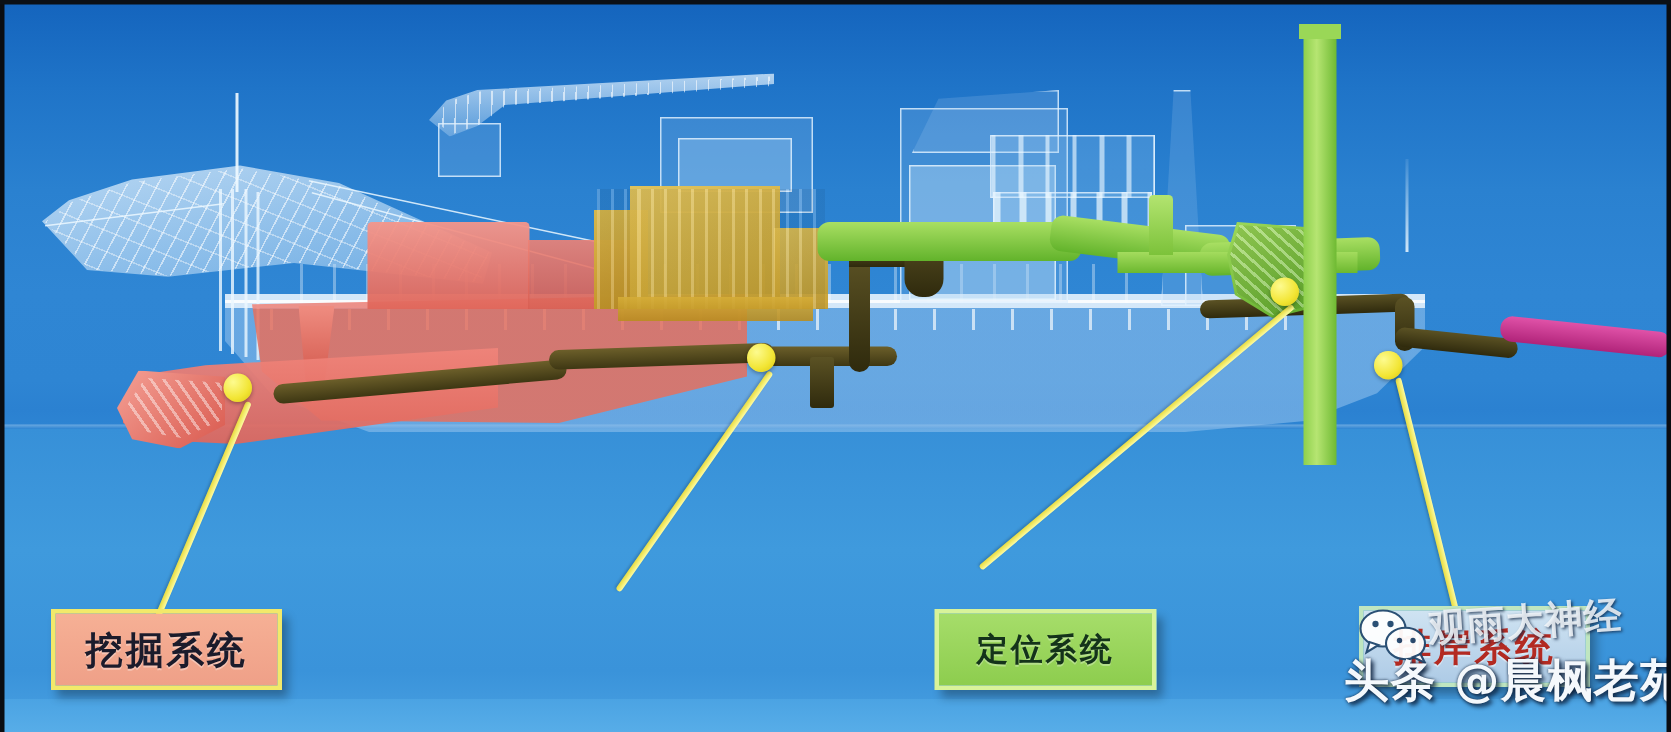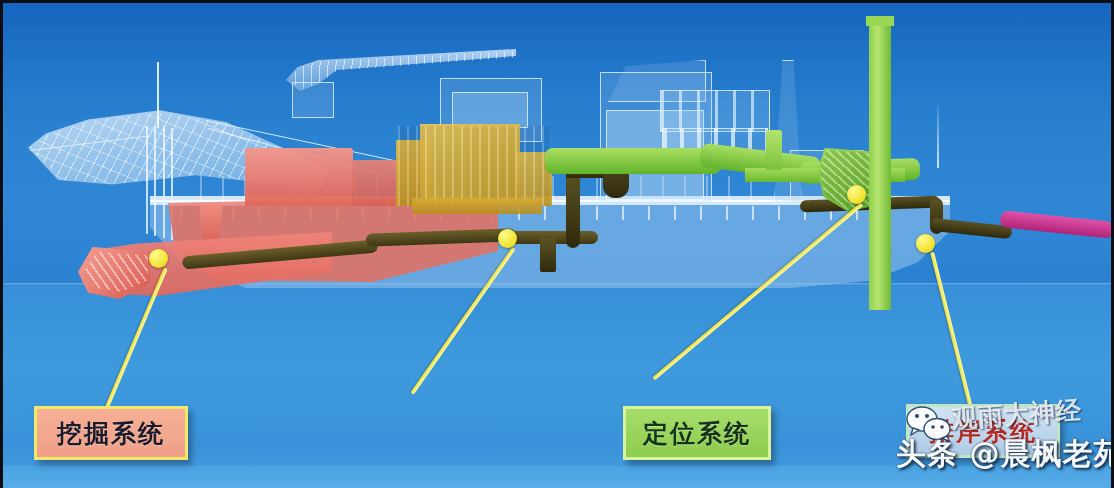--- a/index.html
+++ b/index.html
@@ -163,21 +163,21 @@
   .lab1{left:34px;top:406px;width:148px;height:48px;
     background:linear-gradient(180deg,#f6b095,#efa088);
     border:3px solid #f2e96a;color:#1b1b2b;font-size:25px;
     text-shadow:0 1px 0 rgba(255,255,255,.35);}
   .lab2{left:327px;top:406px;width:142px;height:48px;
     background:linear-gradient(180deg,#8a6a0c,#7a5c06);
     border:3px solid #f6ef72;color:#fbf0c4;font-size:25px;
     text-shadow:1px 1px 2px rgba(0,0,0,.55);}
   .lab3{left:623px;top:406px;width:142px;height:48px;
     background:linear-gradient(180deg,#a6dd6a,#8dcd4e);
-    border:3px solid #d8f39a;color:#14331a;font-size:25px;
+    border:3px solid #d8f39a;color:#14331a;font-size:21px;
     text-shadow:0 1px 0 rgba(255,255,255,.30);}
   .lab4{left:906px;top:404px;width:148px;height:48px;
     background:linear-gradient(180deg,#cfe3f2,#aecbe6);
     border:3px solid #bfe6c0;color:#b32a22;font-size:25px;
     text-shadow:0 1px 0 rgba(255,255,255,.45);}
 
   
   .wm{position:absolute;font-weight:700;white-space:nowrap;pointer-events:none;}
   .wmTop{left:952px;top:398px;font-size:25px;color:rgba(245,248,252,.85);
     text-shadow:1px 1px 2px rgba(20,40,70,.8); letter-spacing:1px; transform:rotate(-4deg);}

